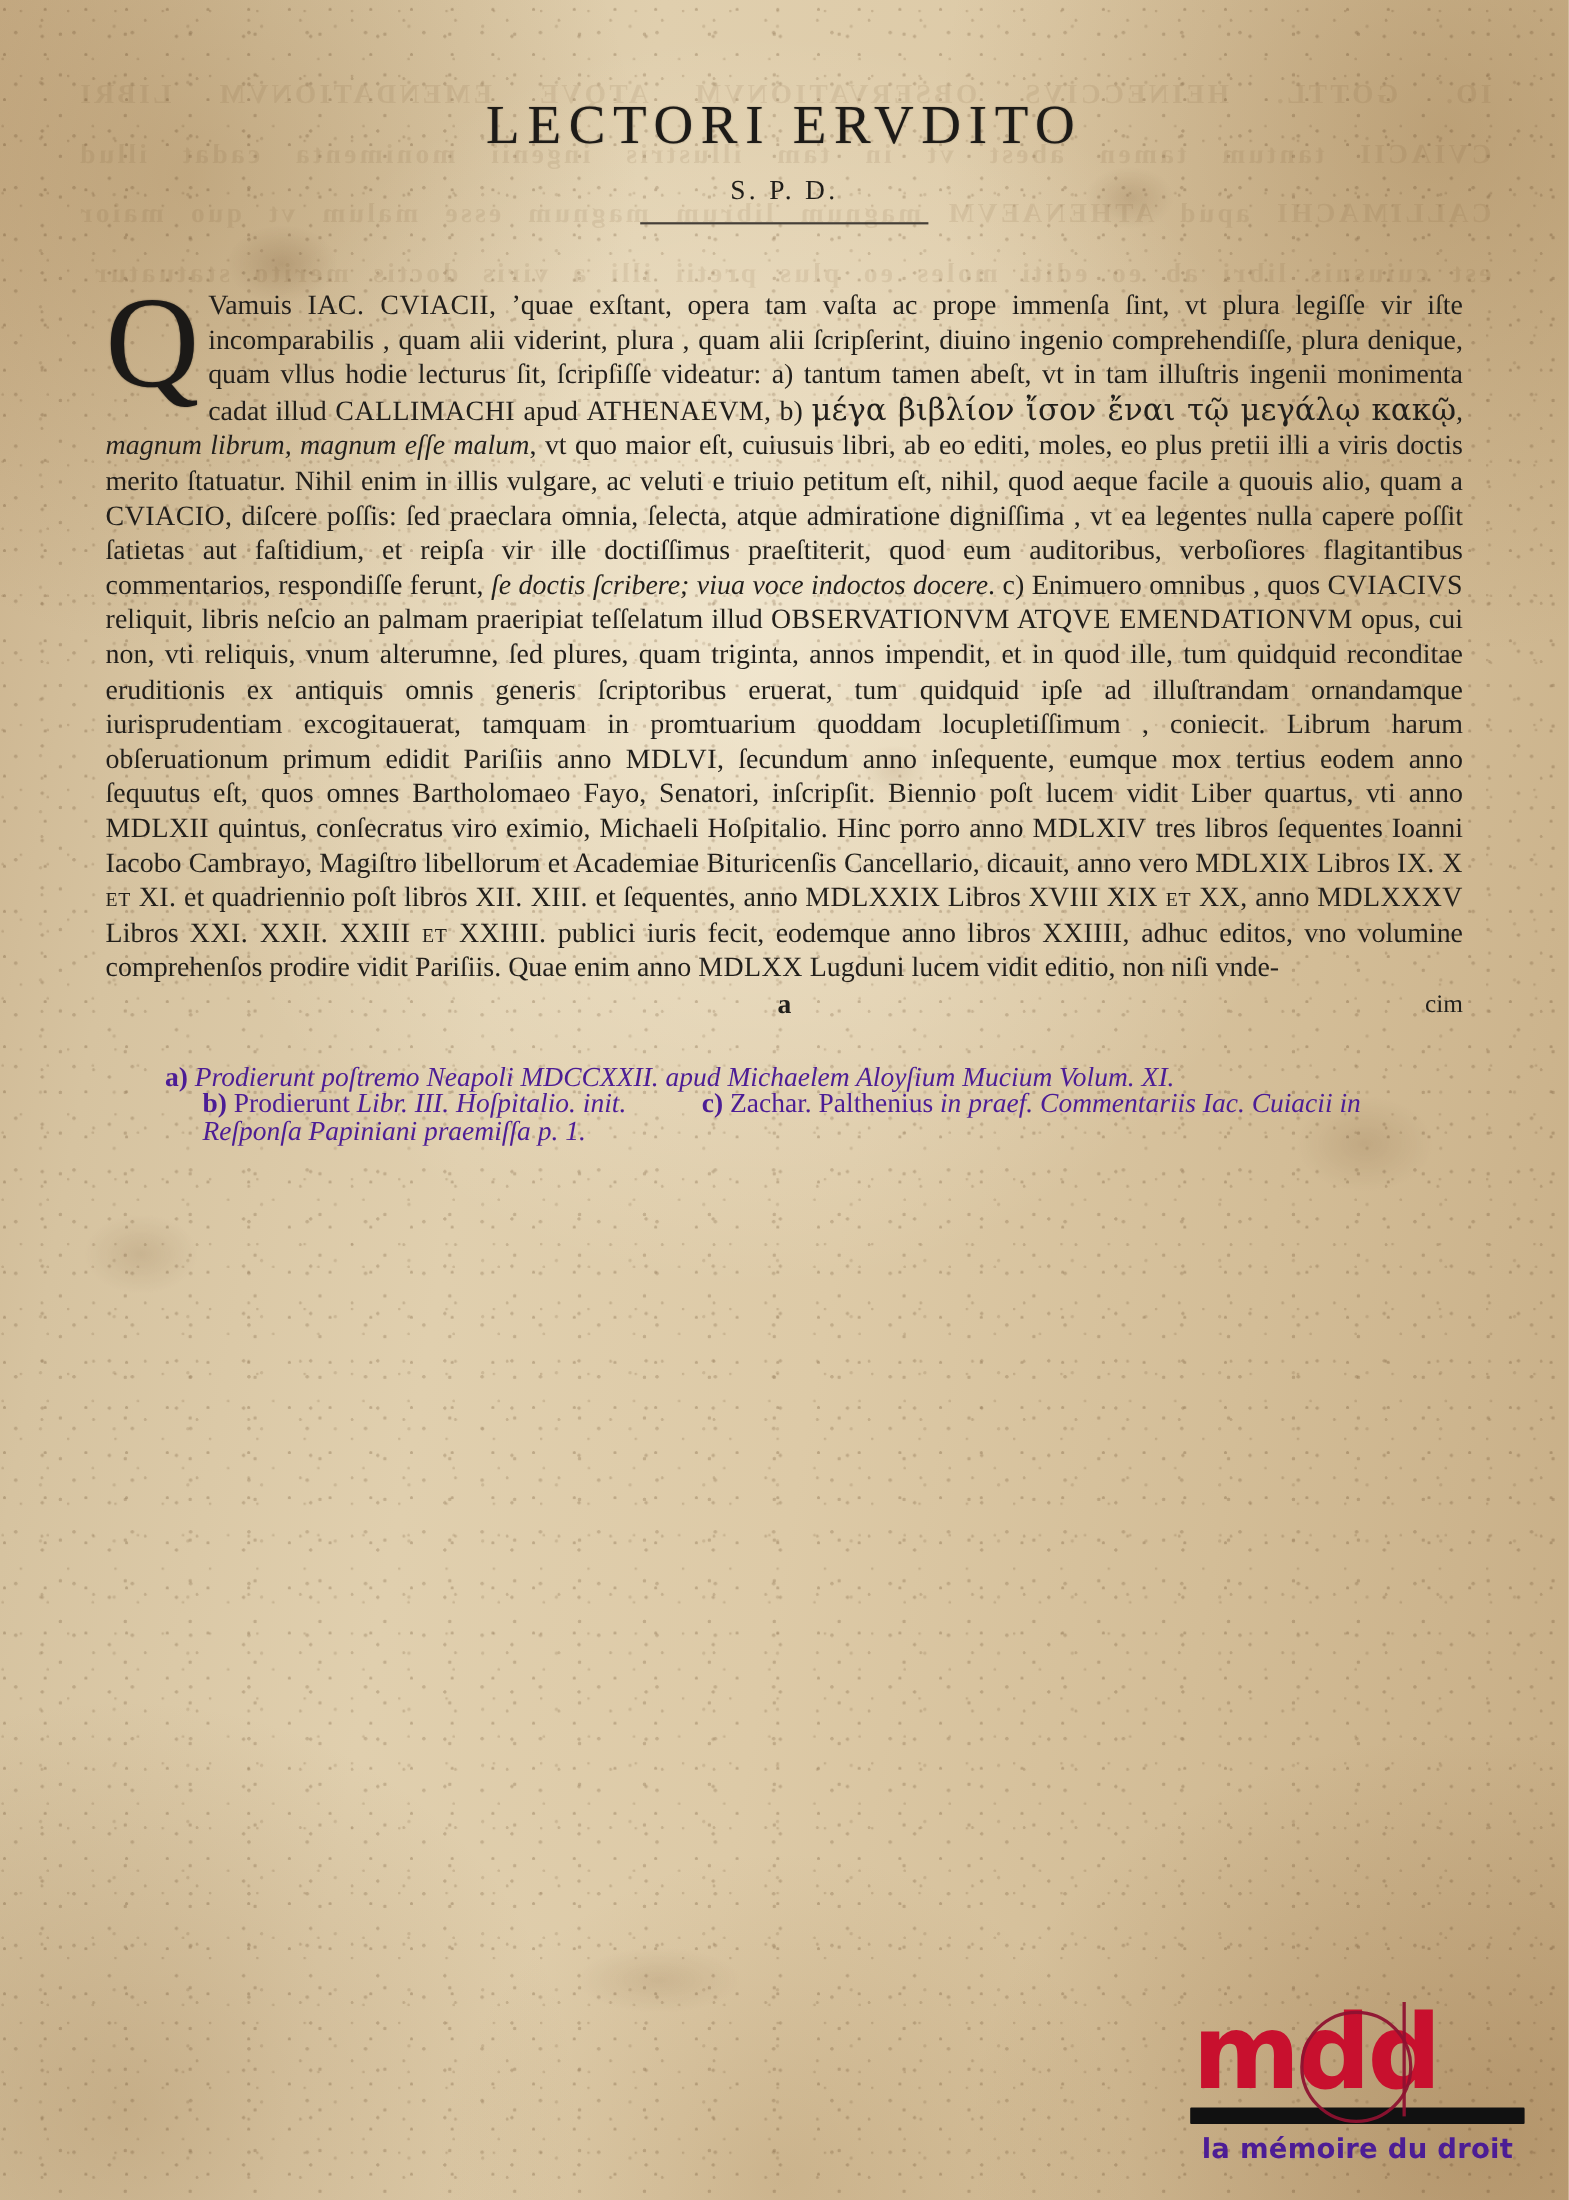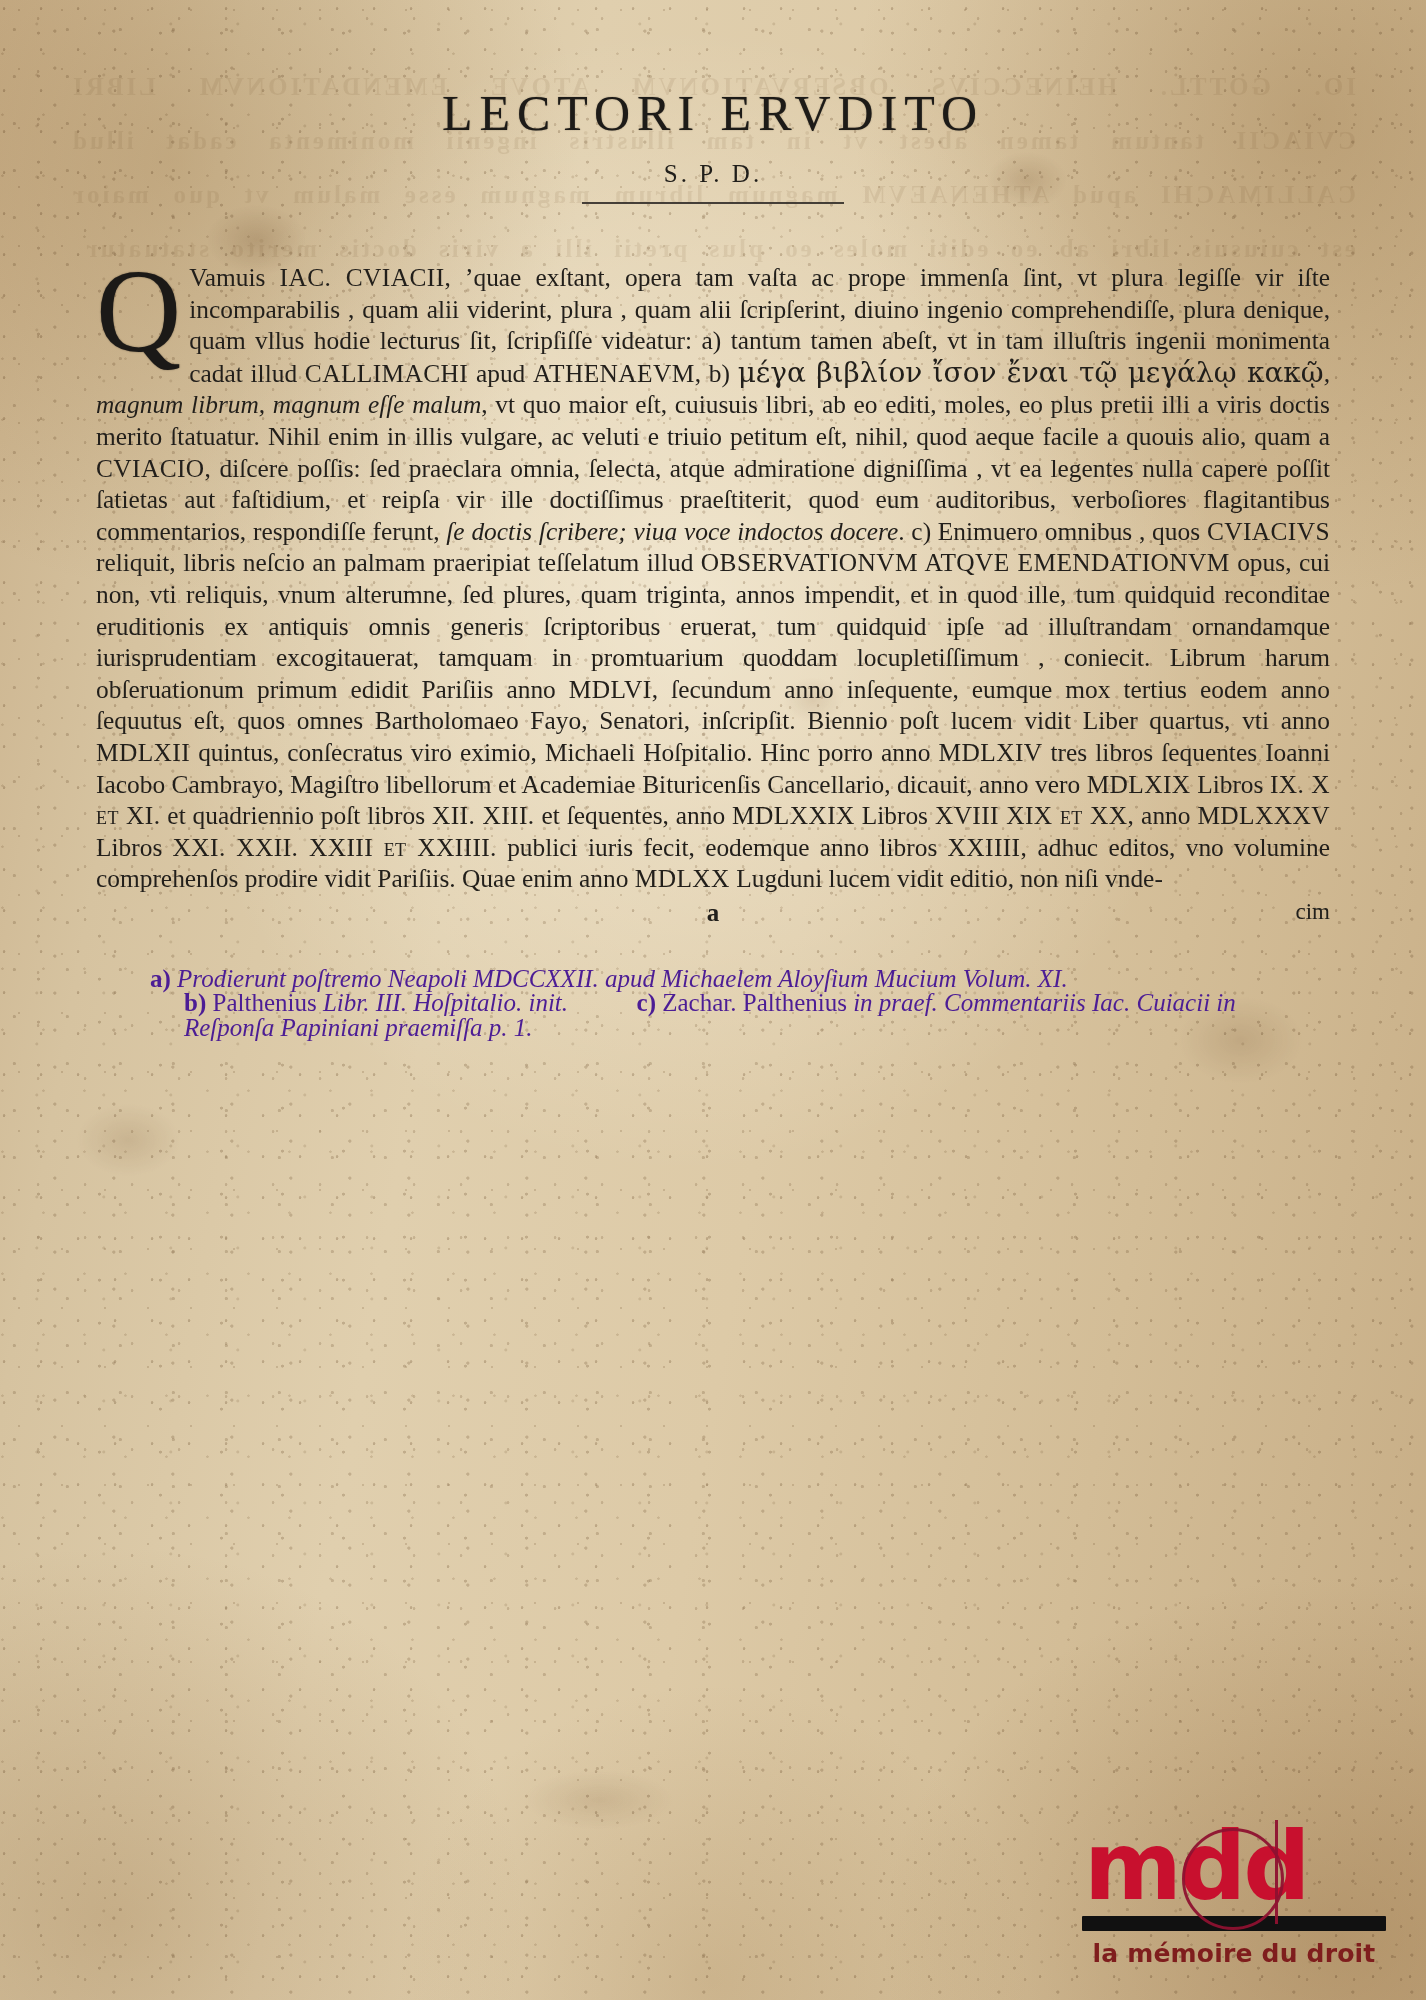--- a/index.html
+++ b/index.html
@@ -186,32 +186,32 @@
     <span class="sig-cim">cim</span>
   </div>
 
   <div class="notes">
     <div class="n1">
       <b>a)</b>
       <i>Prodierunt poſtremo Neapoli MDCCXXII. apud Michaelem Aloyſium Mucium Volum. XI.</i>
     </div>
     <div class="n2">
       <b>b)</b>
-      <span>Palthenius </span><i>Libr. III. Hoſpitalio. init.</i>
+      <span>Prodierunt </span><i>Libr. III. Hoſpitalio. init.</i>
       <span class="tab"></span>
       <b>c)</b>
       <span>Zachar. Palthenius </span><i>in praef. Commentariis Iac. Cuiacii in Reſponſa Papiniani praemiſſa p. 1.</i>
     </div>
   </div>
 
 </div>
 
 <div id="logo">
   <div id="logowrap">
     <div class="word">
       <span class="m" style="color: rgb(200, 16, 46);">m</span><span class="d1" style="color: rgb(200, 16, 46);">d</span><span class="d2" style="color: rgb(200, 16, 46);">d</span>
     </div>
     <div class="ring" style="border-color: rgb(142, 18, 48);"></div>
     <div class="ringstem" style="background: rgb(142, 18, 48);"></div>
   </div>
   <div class="bar" style="background: rgb(17, 17, 17);"></div>
-  <div class="tag" style="color: #7f1d1d;">la mémoire du droit</div>
+  <div class="tag" style="color: #4c1d95;">la mémoire du droit</div>
 </div>
 
 </body></html>

